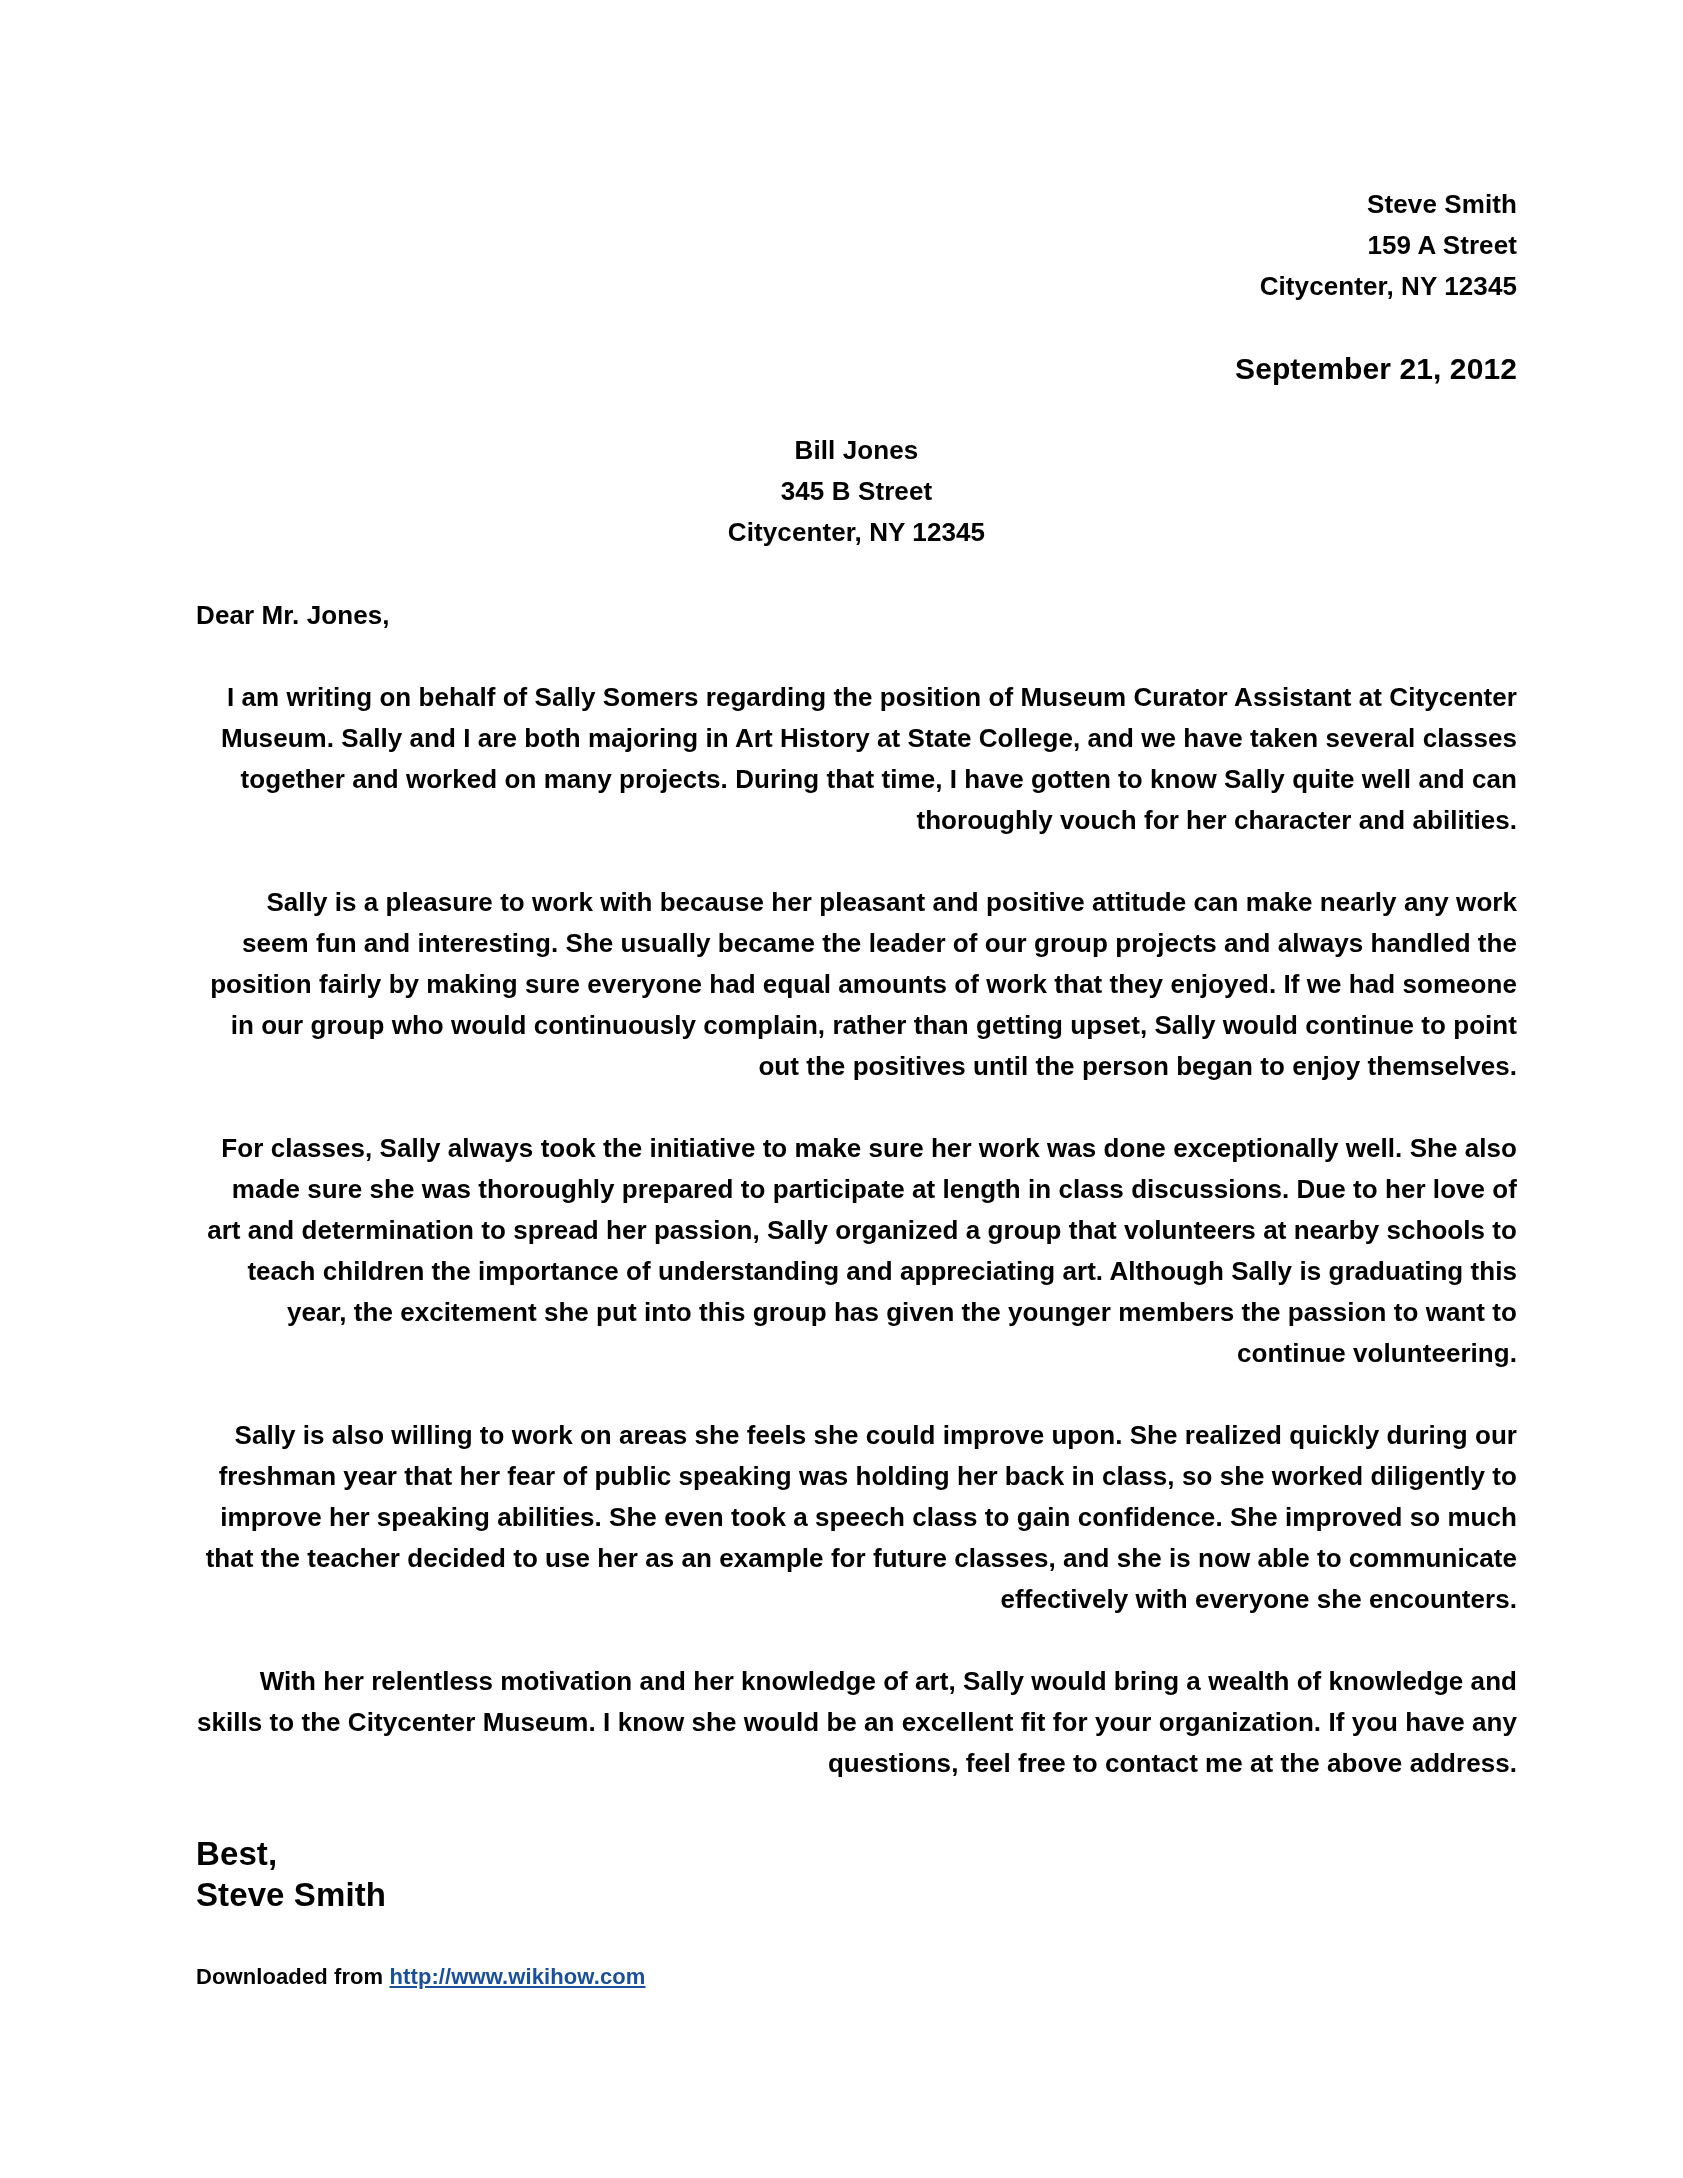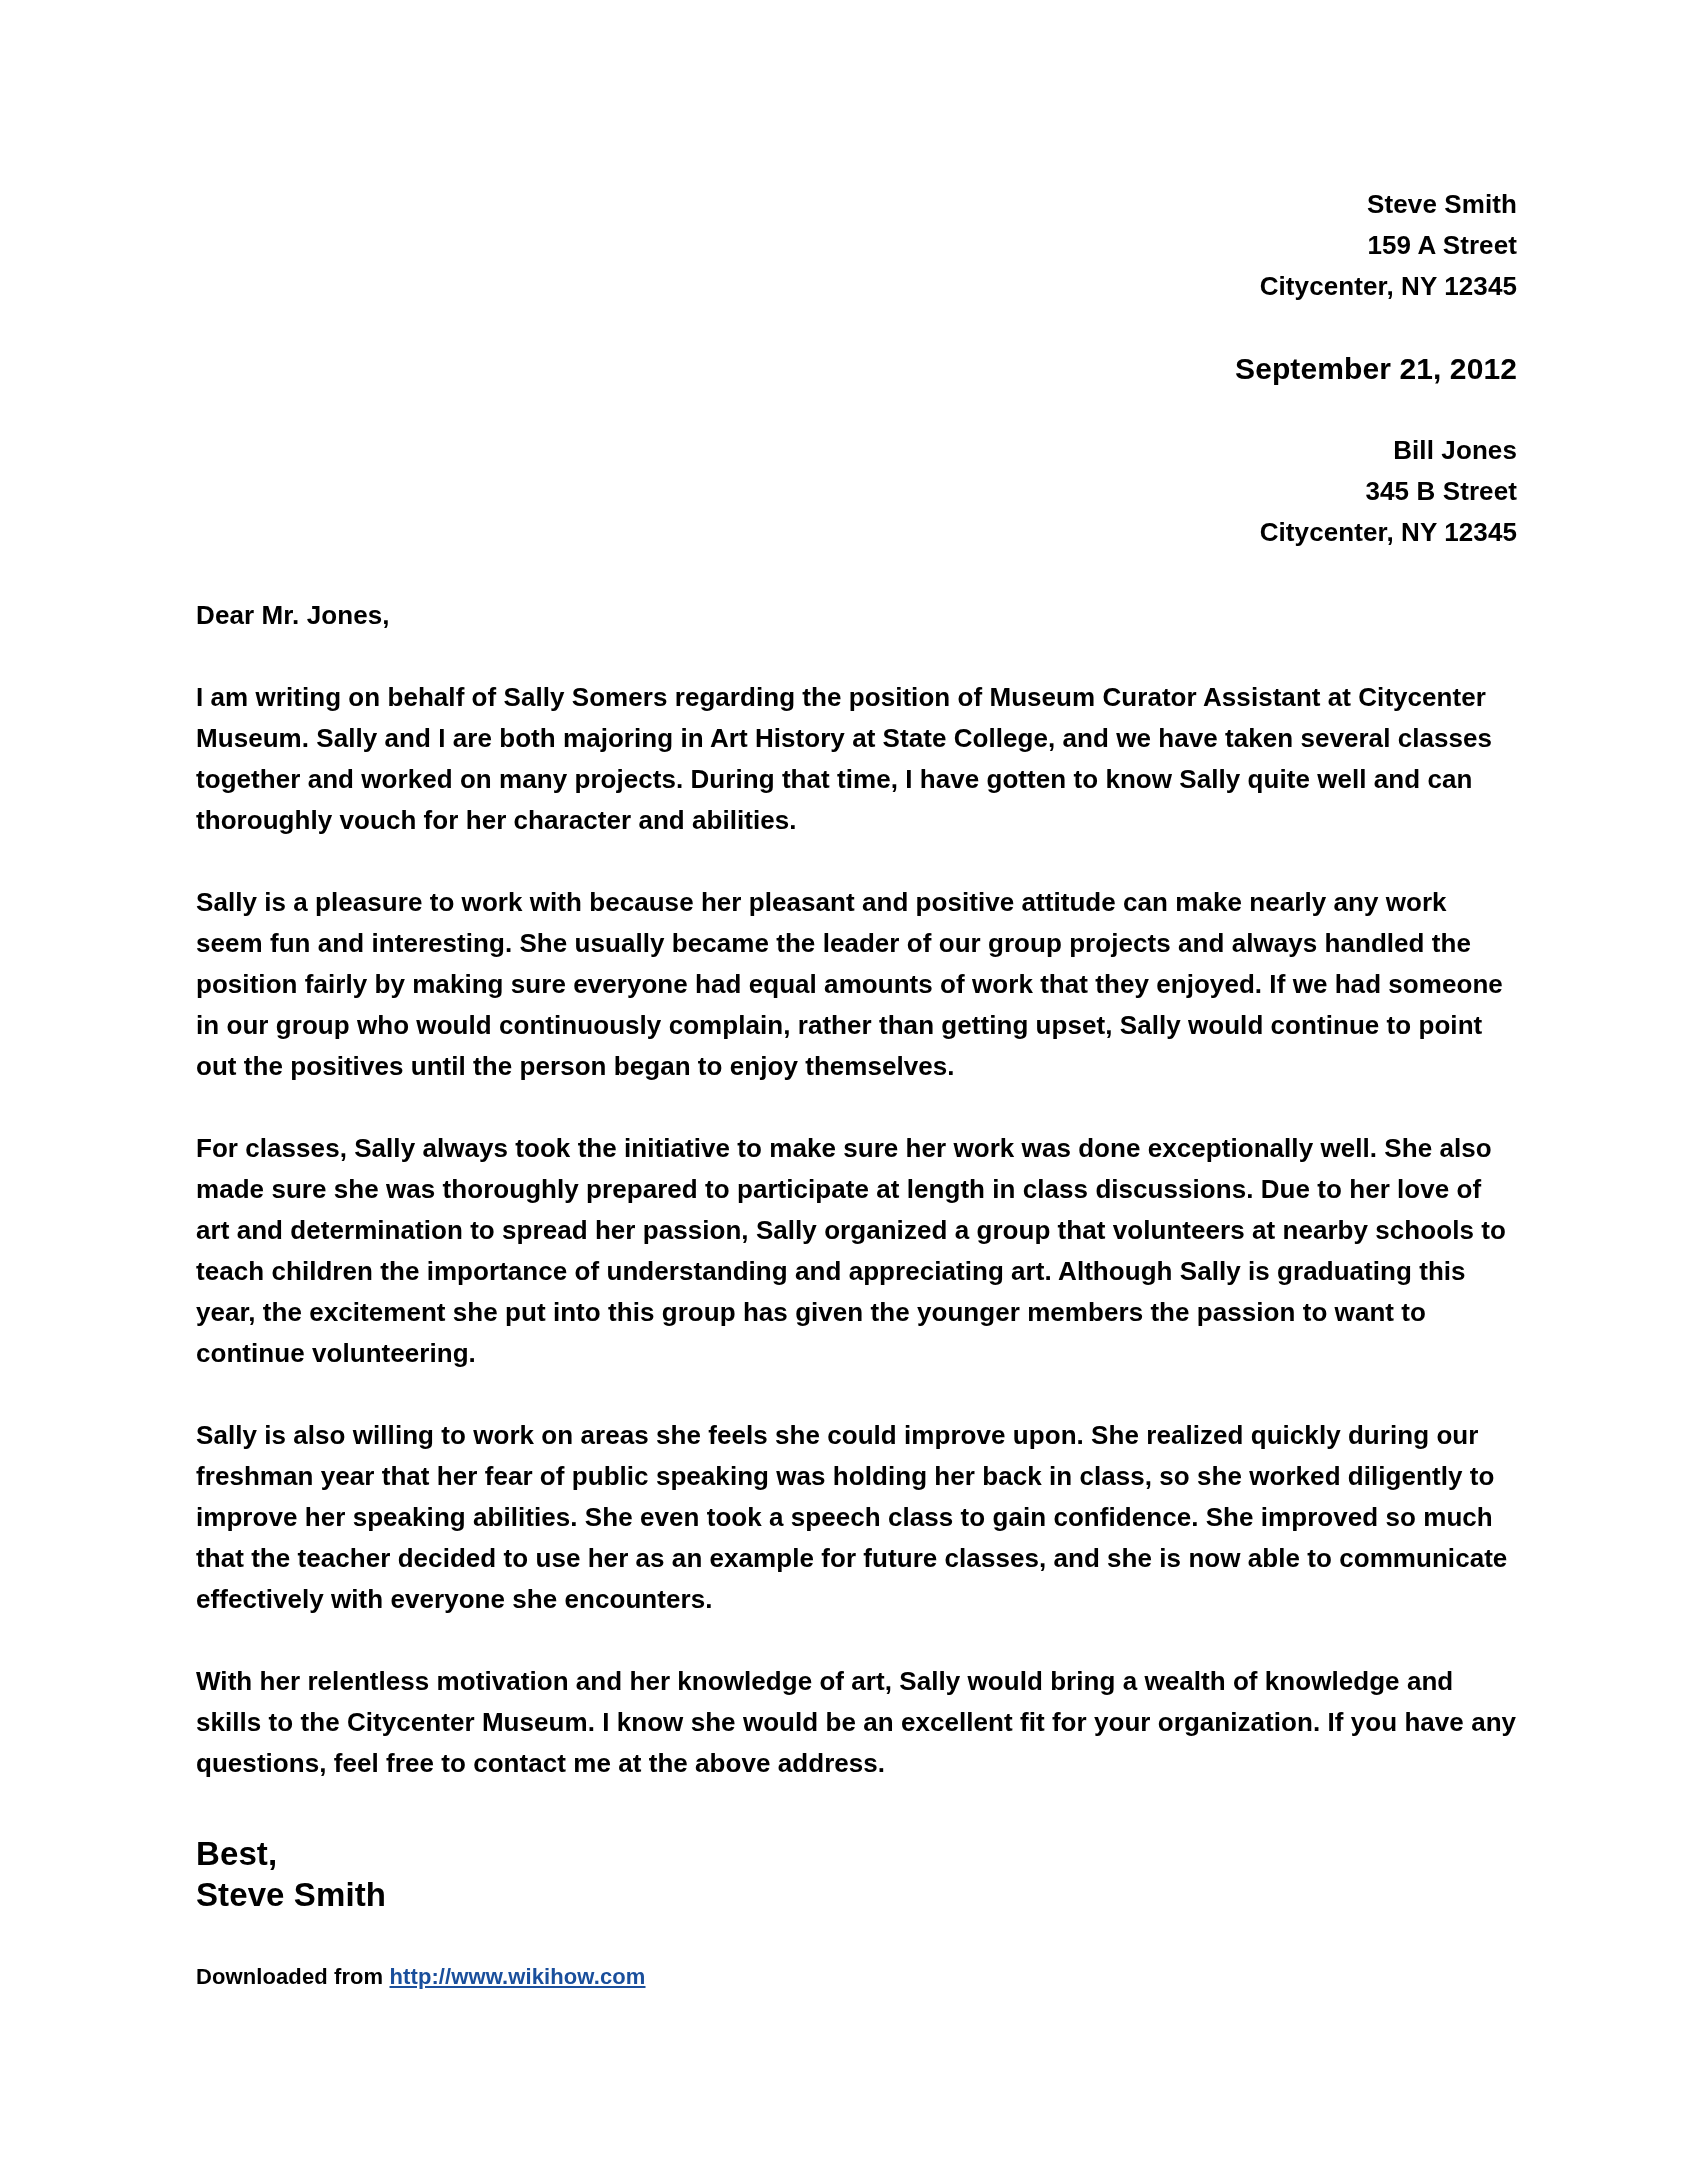--- a/index.html
+++ b/index.html
@@ -44,21 +44,21 @@
   .date-line {
     text-align: right;
     font-size: 30px;
     line-height: 41px;
     margin-top: 41px;
     letter-spacing: 0.1px;
   }
 
   
   .recipient-block {
-    text-align: right;
+    text-align: center;
     font-size: 26px;
     line-height: 41px;
     margin-top: 41px;
     letter-spacing: 0.1px;
   }
 
   
   .salutation {
     font-size: 26px;
     line-height: 41px;
@@ -66,21 +66,21 @@
     letter-spacing: 0.1px;
   }
 
   
   .body-paragraphs { margin-top: 41px; }
 
   .para {
     font-size: 26px;
     line-height: 41px;
     letter-spacing: 0.05px;
-    text-align: left;
+    text-align: right;
     margin: 0 0 41px 0;
     width: 1321px;
   }
   .para:last-child { margin-bottom: 0; }
 
   
   .closing {
     font-size: 33px;
     line-height: 41px;
     margin-top: 49px;

